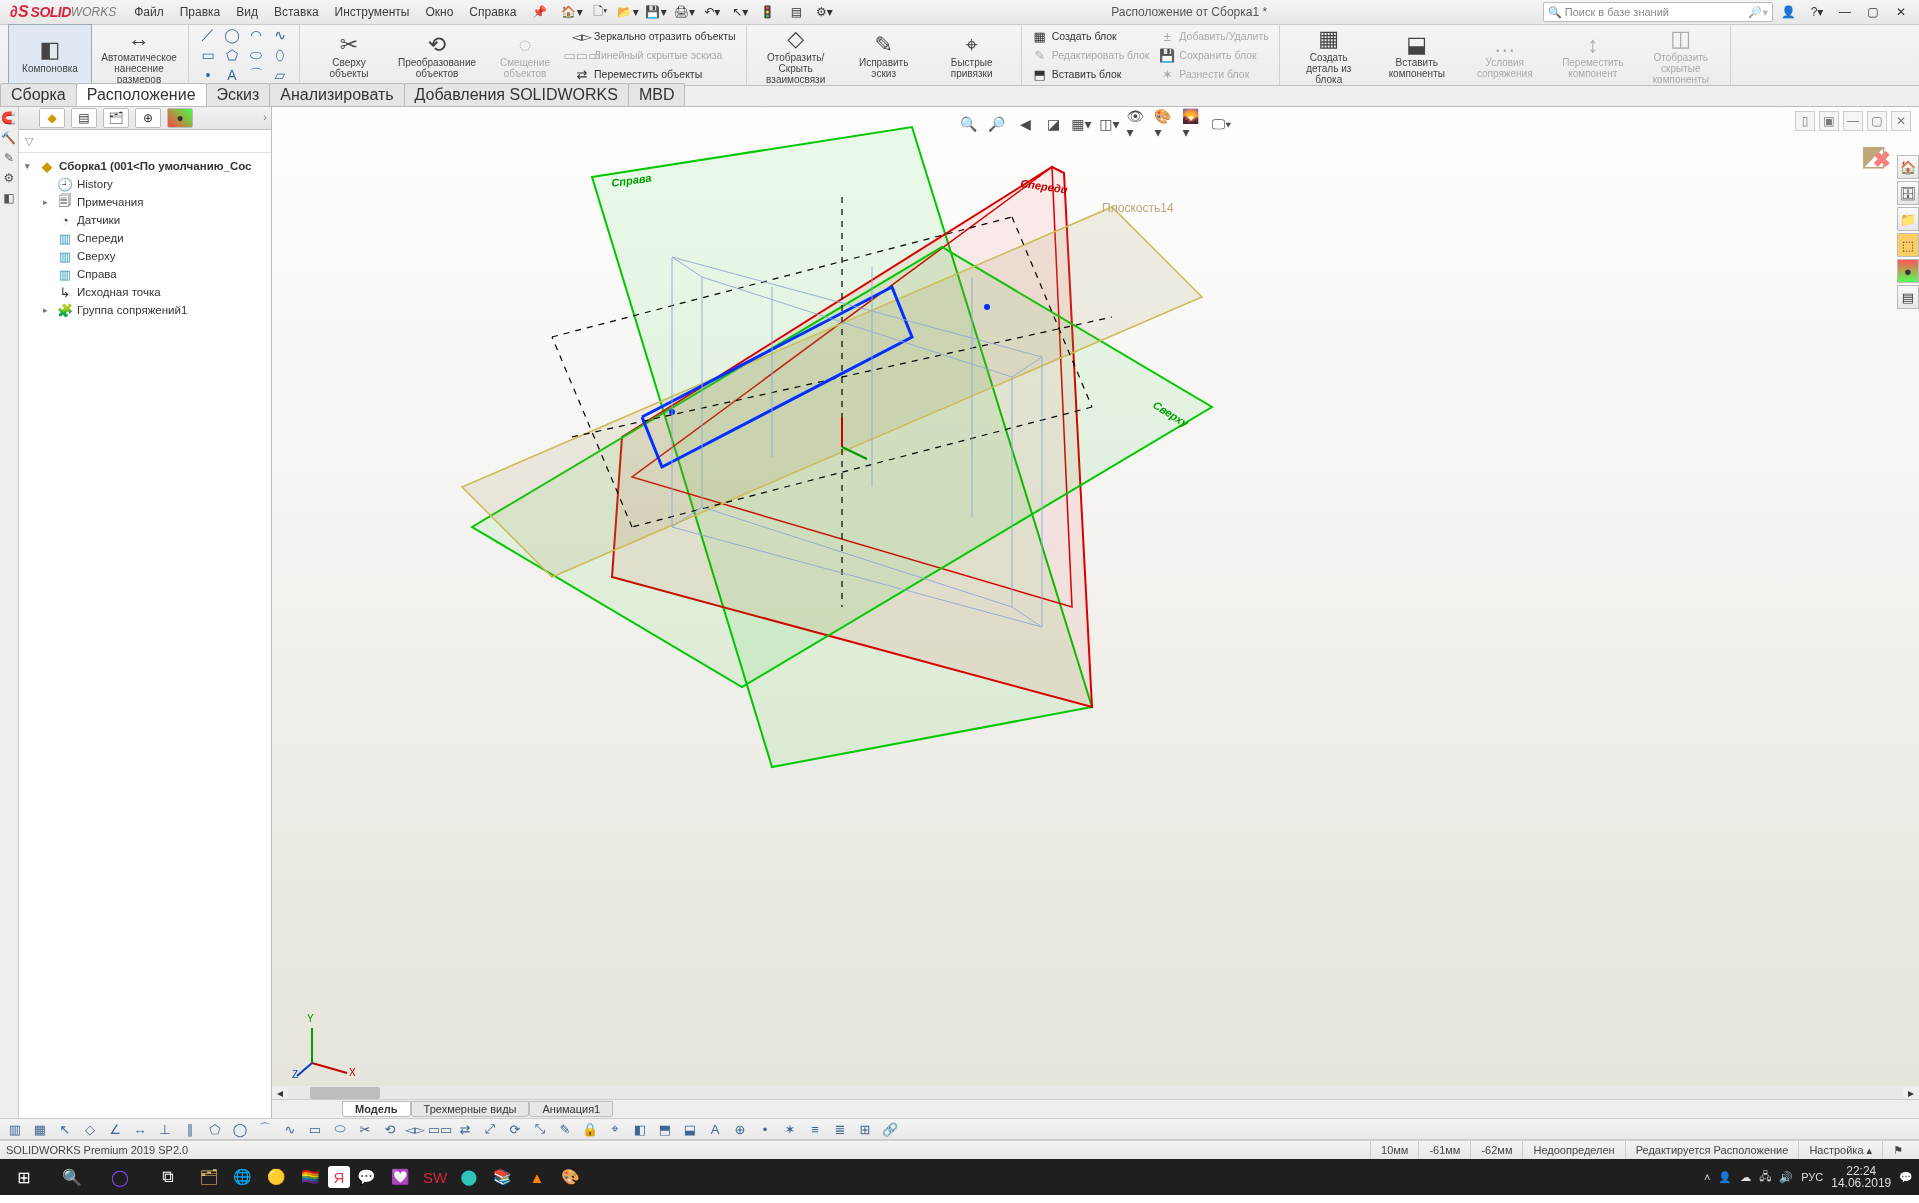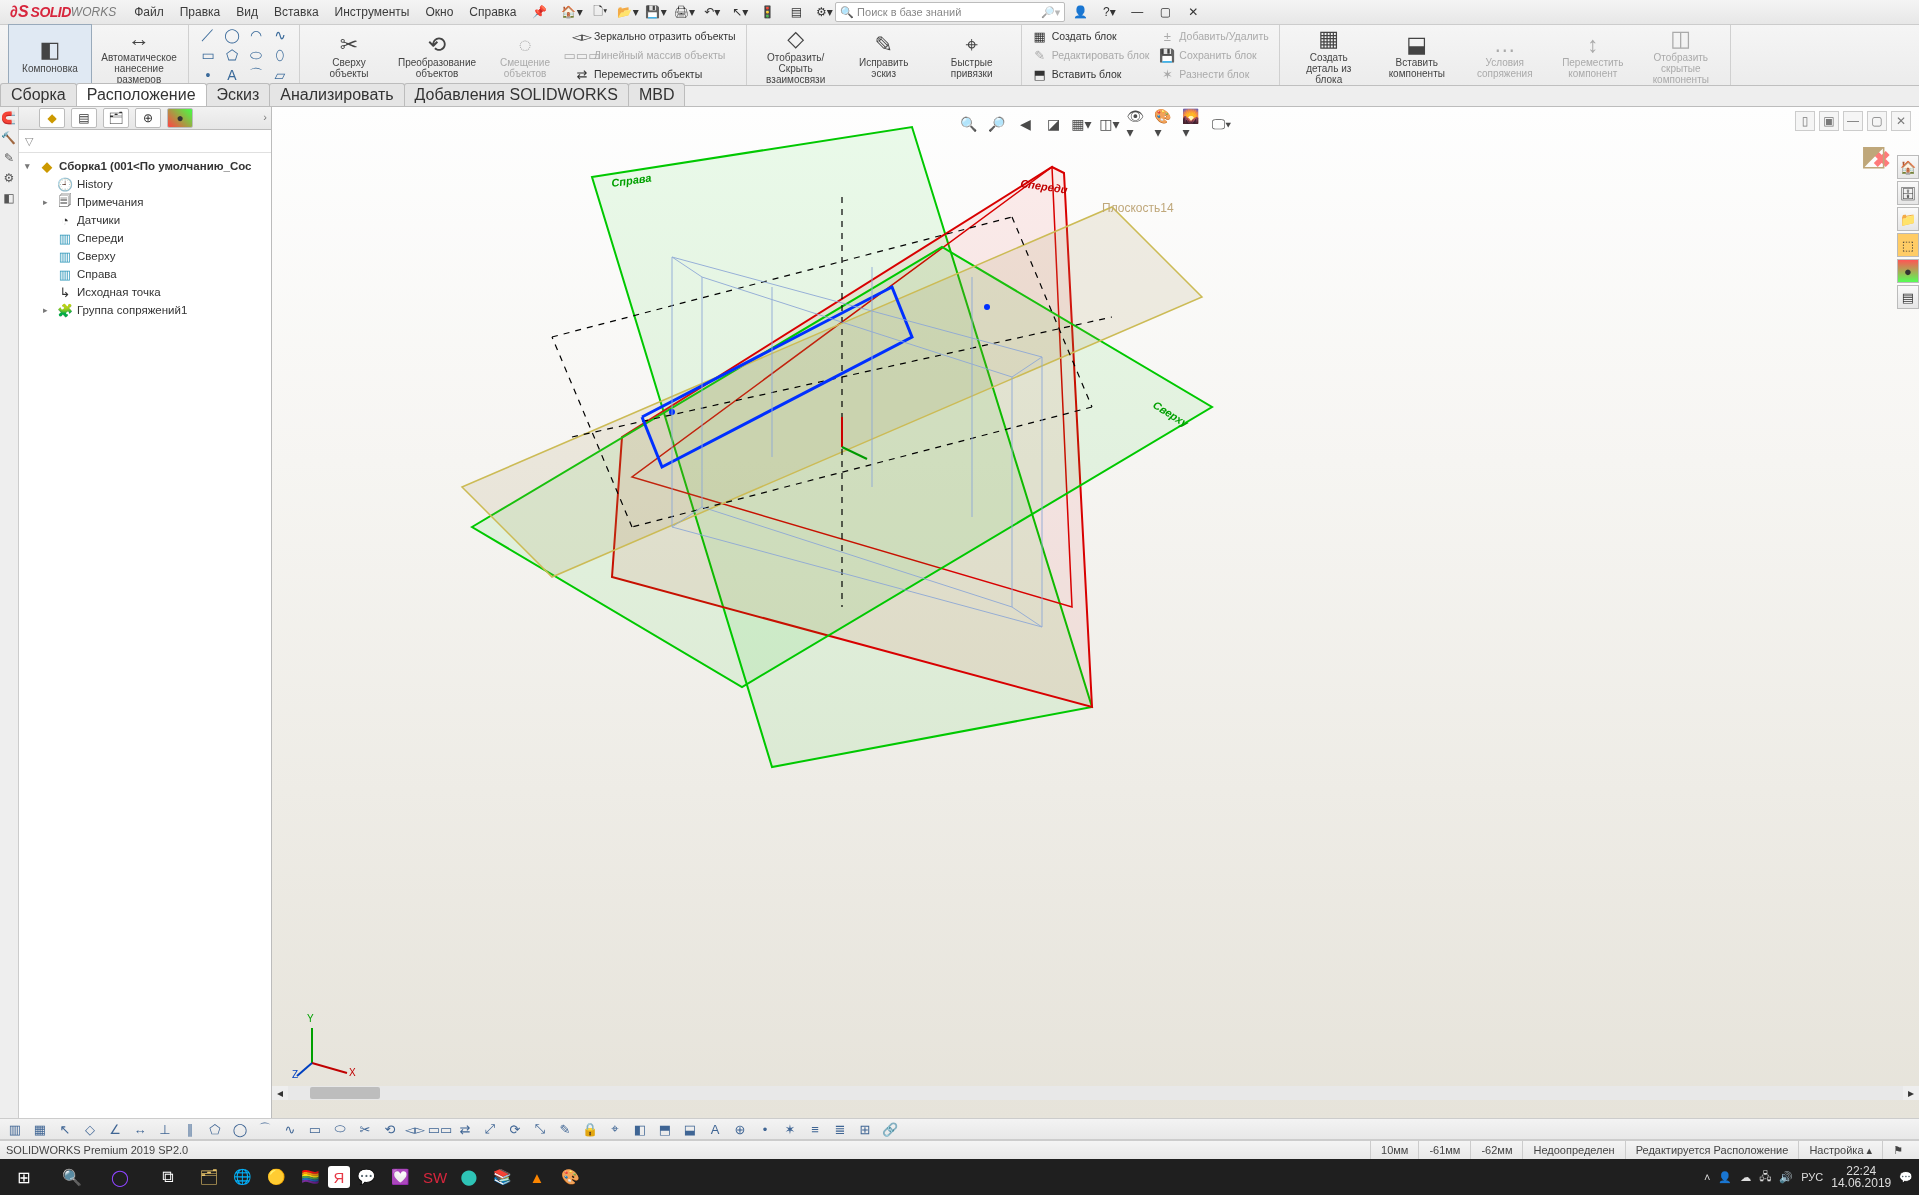--- a/index.html
+++ b/index.html
@@ -96,20 +96,21 @@
     <span class="qat-btn">🗋▾</span>
     <span class="qat-btn">📂▾</span>
     <span class="qat-btn">💾▾</span>
     <span class="qat-btn">🖨▾</span>
     <span class="qat-btn">↶▾</span>
     <span class="qat-btn">↖▾</span>
     <span class="qat-btn" style="color:#c13">🚦</span>
     <span class="qat-btn">▤</span>
     <span class="qat-btn">⚙▾</span>
   </div>
+  <div class="title-center">Расположение от Сборка1 *</div>
   <div class="title-right">
     <div class="searchbox">
       <span>🔍</span>&nbsp;<span>Поиск в базе знаний</span>
       <span class="mag">🔎▾</span>
     </div>
     <span class="win-btn">👤</span>
     <span class="win-btn">?▾</span>
     <span class="win-btn">—</span>
     <span class="win-btn">▢</span>
     <span class="win-btn">✕</span>
@@ -160,21 +161,21 @@
         <span style="white-space:pre-line">Смещение
 объектов</span>
       </div>
     <div class="rbn-col">
       <div class="rbn-small">
           <span class="ico">◅▻</span>
           <span>Зеркально отразить объекты</span>
         </div>
       <div class="rbn-small dis">
           <span class="ico">▭▭▭</span>
-          <span>Линейный массив объекты</span>
+          <span>Линейный скрытые эскиза</span>
         </div>
       <div class="rbn-small">
           <span class="ico">⇄</span>
           <span>Переместить объекты</span>
         </div>
     </div>
   </div>
   <div class="rbn-group">
     <div class="rbn-big">
         <span class="ico">◇</span>
@@ -415,20 +416,26 @@
       <line x1="20" y1="55" x2="5" y2="68" stroke="#0040c0" stroke-width="2"></line>
         <text x="0" y="70" fill="#0040c0" font-size="10">Z</text>
     </svg>
 
     <div class="bottom-scroll">
       <span style="width:16px;text-align:center;">◂</span>
       <div class="scroll-track">
           <div class="scroll-thumb"></div>
         </div>
       <span style="width:16px;text-align:center;">▸</span>
+    </div>
+    <div class="bottom-tabs">
+      <span style="width:70px;"></span>
+      <div class="btab active">Модель</div>
+      <div class="btab">Трехмерные виды</div>
+      <div class="btab">Анимация1</div>
     </div>
   </div>
 </div>
 
 <div class="sketch-bar">
   <span class="sb">▥</span>
     <span class="sb">▦</span>
   <span class="sb">↖</span>
     <span class="sb">◇</span>
   <span class="sb">∠</span>

